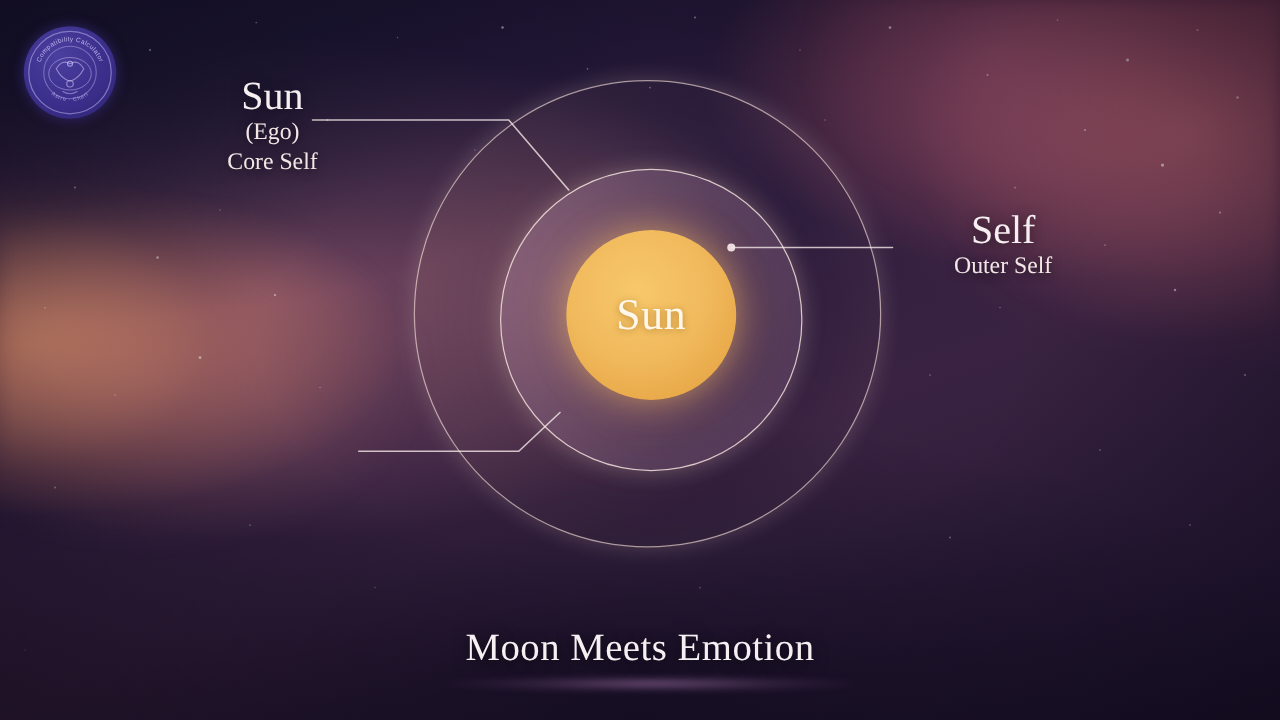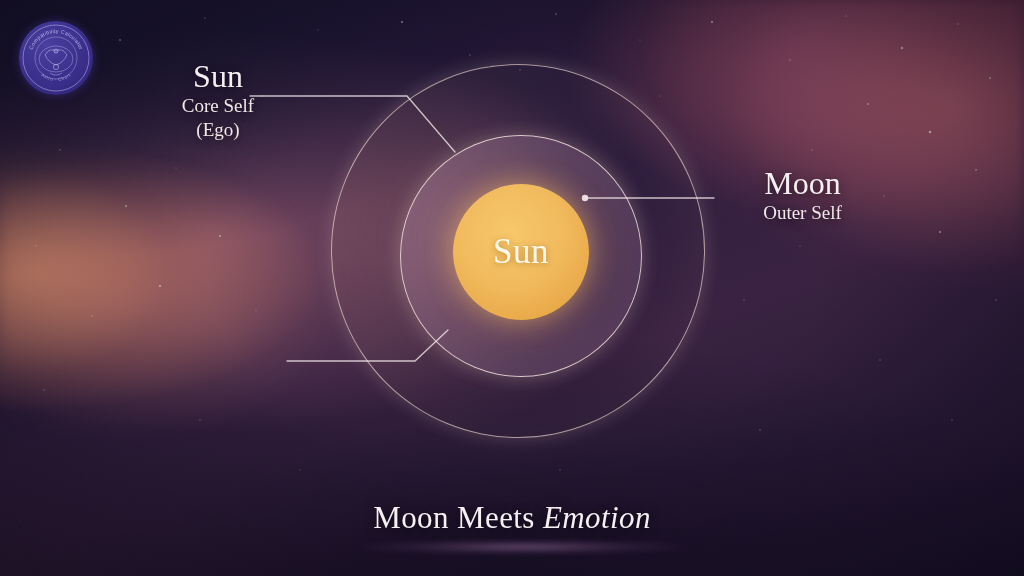--- a/index.html
+++ b/index.html
@@ -72,21 +72,21 @@
     text-shadow:0 2px 10px rgba(0,0,0,.55);}
   .label .sub{font-size:19px;line-height:1.28;color:#f2e6e6;
     text-shadow:0 2px 8px rgba(0,0,0,.5);}
   #label-sun{left:128px;top:60px;width:180px;}
   #label-moon{left:700px;top:167px;width:205px;}
   #label-rising{left:136px;top:330px;width:190px;}
 
   #tagline{position:absolute;left:0;right:0;top:500px;text-align:center;
     font-size:31px;color:#f7f0f2;letter-spacing:.4px;
     text-shadow:0 2px 12px rgba(0,0,0,.6);}
-  #tagline .em{font-style:italic;}
+  #tagline .em{}
 
   #bottom-glow{position:absolute;left:308px;top:540px;width:430px;height:14px;
     background:radial-gradient(ellipse 50% 50% at 50% 50%, rgba(216,160,220,.55) 0%, rgba(180,120,190,.20) 45%, rgba(150,100,170,0) 80%);
     filter:blur(3px);}
 
   
   #logo{position:absolute;left:19px;top:21px;width:74px;height:74px;border-radius:50%;
     background:radial-gradient(circle at 38% 32%, #4a3f9e 0%, #3b2f8c 55%, #2e2473 100%);
     box-shadow:0 0 10px rgba(70,55,160,.55);}
   #logo svg{display:block;}
@@ -157,26 +157,26 @@
     <g stroke="rgba(247,236,236,.78)" stroke-width="1.3" fill="none" stroke-linecap="round">
       <path d="M250 96 L407 96 L455 152"></path>
       <path d="M287 361 L415 361 L448 330"></path>
       <path d="M586 198 L714 198"></path>
     </g>
     <circle cx="585" cy="198" r="3.2" fill="#f7e9ec" opacity=".92"></circle>
   </svg>
 
   <div class="label" id="label-sun">
     <div class="title">Sun</div>
+    <div class="sub">(Ego)</div>
     <div class="sub">Core Self</div>
-    <div class="sub">(Ego)</div>
   </div>
 
   <div class="label" id="label-moon">
-    <div class="title">Moon</div>
+    <div class="title">Self</div>
     <div class="sub">Outer Self</div>
   </div>
 
 
   <div id="tagline"><span>Moon Meets </span><span class="em">Emotion</span></div>
   <div id="bottom-glow"></div>
 
   <div id="logo">
     <svg width="74" height="74" viewBox="0 0 74 74">
       <defs>

